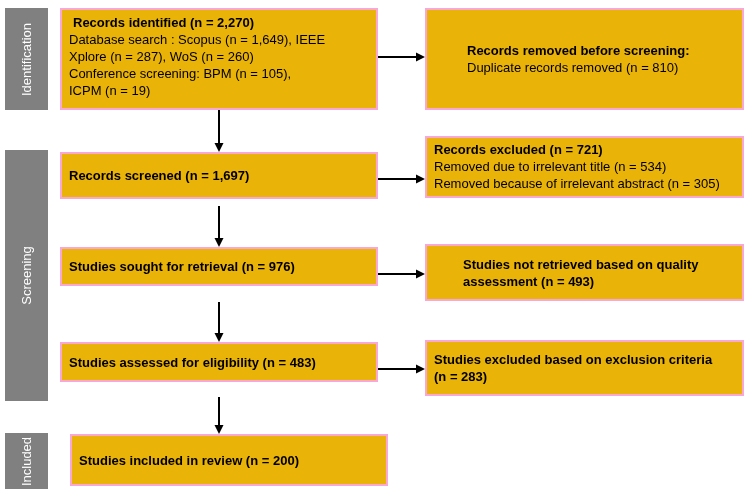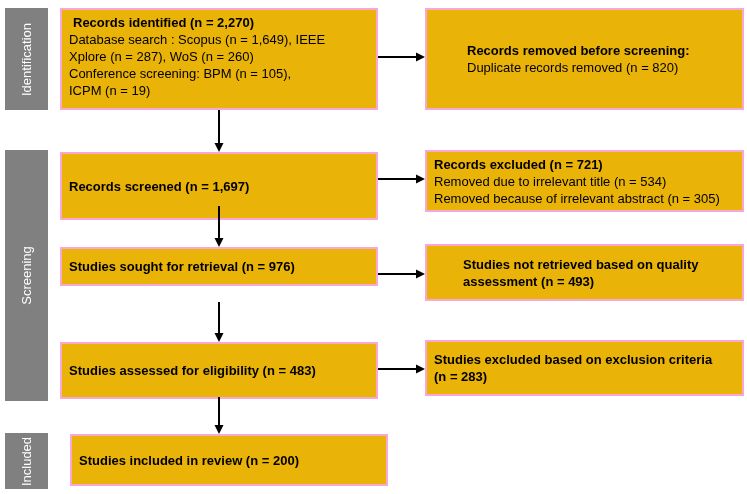--- a/index.html
+++ b/index.html
@@ -69,42 +69,42 @@
   </div>
 
   <div class="box col-left pad" style="top:8px; height:102px;">
     <div class="box-title indent">Records identified (n = 2,270)</div>
     <div class="box-line">Database search : Scopus (n = 1,649), IEEE</div>
     <div class="box-line">Xplore (n = 287), WoS (n = 260)</div>
     <div class="box-line">Conference screening: BPM (n = 105),</div>
     <div class="box-line">ICPM (n = 19)</div>
   </div>
 
-  <div class="box col-left v-center pad" style="top:152px; height:68px;">
+  <div class="box col-left v-center pad" style="top:152px; height:47px;">
     <div class="box-title">Records screened (n = 1,697)</div>
   </div>
 
   <div class="box col-left v-center pad" style="top:247px; height:39px;">
     <div class="box-title">Studies sought for retrieval (n = 976)</div>
   </div>
 
-  <div class="box col-left v-center pad" style="top:342px; height:57px;">
+  <div class="box col-left v-center pad" style="top:342px; height:40px;">
     <div class="box-title">Studies assessed for eligibility (n = 483)</div>
   </div>
 
   <div class="box col-left v-center pad" style="top:434px; height:52px;margin-left:10px;">
     <div class="box-title">Studies included in review (n = 200)</div>
   </div>
 
   <div class="box col-right v-center pad" style="top:8px; height:102px;padding-left:40px;">
     <div class="box-title">Records removed before screening:</div>
-    <div class="box-line">Duplicate records removed (n = 820)</div>
+    <div class="box-line">Duplicate records removed (n = 810)</div>
   </div>
 
-  <div class="box col-right v-center pad" style="top:150px; height:62px;">
+  <div class="box col-right v-center pad" style="top:136px; height:62px;justify-content:flex-end;">
     <div class="box-title">Records excluded (n = 721)</div>
     <div class="box-line">Removed due to irrelevant title (n = 534)</div>
     <div class="box-line">Removed because of irrelevant abstract (n = 305)</div>
   </div>
 
   <div class="box col-right v-center pad" style="top:244px; height:57px;padding-left:36px;">
     <div class="bold-line">Studies not retrieved based on quality</div>
     <div class="bold-line">assessment (n = 493)</div>
   </div>
 

